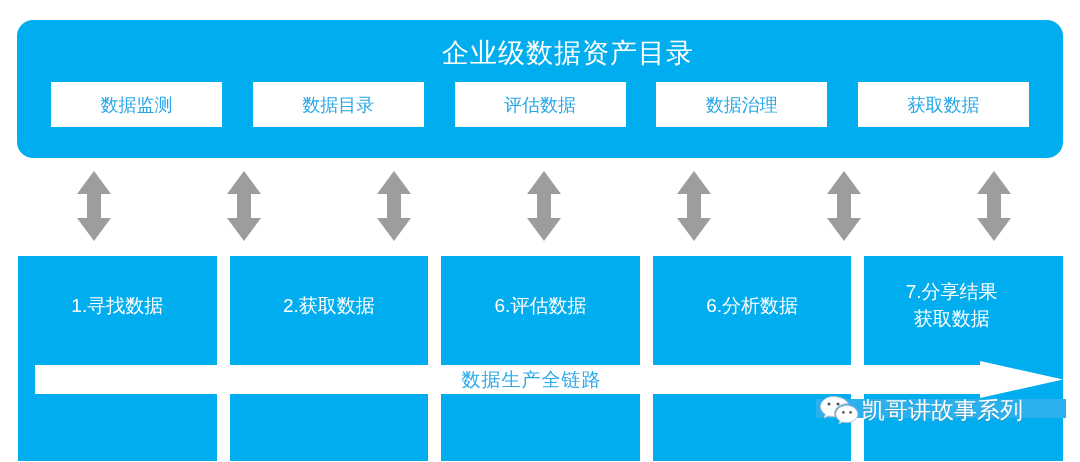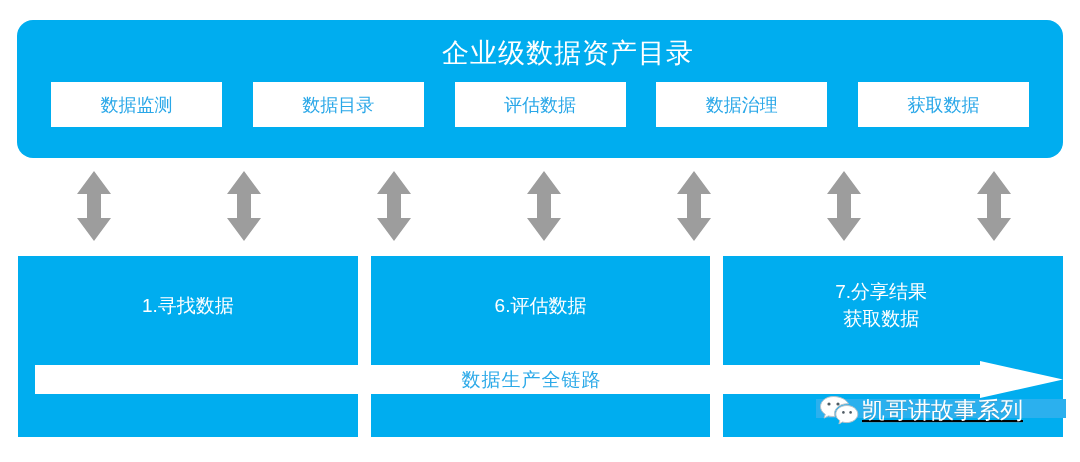--- a/index.html
+++ b/index.html
@@ -78,21 +78,21 @@
     height: 72px;
   }
   .updown-arrow svg { display: block; width: 38px; height: 72px; }
 
   
   .lifecycle-row {
     position: absolute;
     left: 18px;
     top: 256px;
     width: 1045px;
-    height: 181px;
+    height: 205px;
     display: flex;
     gap: 13px;
     border-radius: 9px;
   }
   .stage-box {
     flex: 1 1 0;
     background: #00ADEF;
     position: relative;
     box-sizing: border-box;
   }
@@ -141,21 +141,20 @@
 
   
   .watermark {
     position: absolute;
     left: 810px;
     top: 390px;
     width: 262px;
     height: 40px;
     display: flex;
     align-items: center;
-    text-decoration: underline;
   }
   .watermark-bar {
     position: absolute;
     left: 6px;
     top: 9px;
     width: 250px;
     height: 19px;
     background: #2BB0EE;
   }
   .wechat-icon {
@@ -239,21 +238,27 @@
           <path d="M19 1 L36 24 L26 24 L26 48 L36 48 L19 71 L2 48 L12 48 L12 24 L2 24 Z" fill="#9D9D9D"></path>
         </svg>
     </div>
   </div>
 
   <div class="lifecycle-row">
     <div class="stage-box">
       <div class="stage-label">1.寻找数据</div>
     </div>
     <div class="stage-box">
+      <div class="stage-label">2.获取数据</div>
+    </div>
+    <div class="stage-box">
       <div class="stage-label">6.评估数据</div>
+    </div>
+    <div class="stage-box">
+      <div class="stage-label">6.分析数据</div>
     </div>
     <div class="stage-box">
       <div class="stage-label two-line">
         <div>7.分享结果</div>
         <div>获取数据</div>
       </div>
     </div>
   </div>
 
   <div class="chain-arrow">

